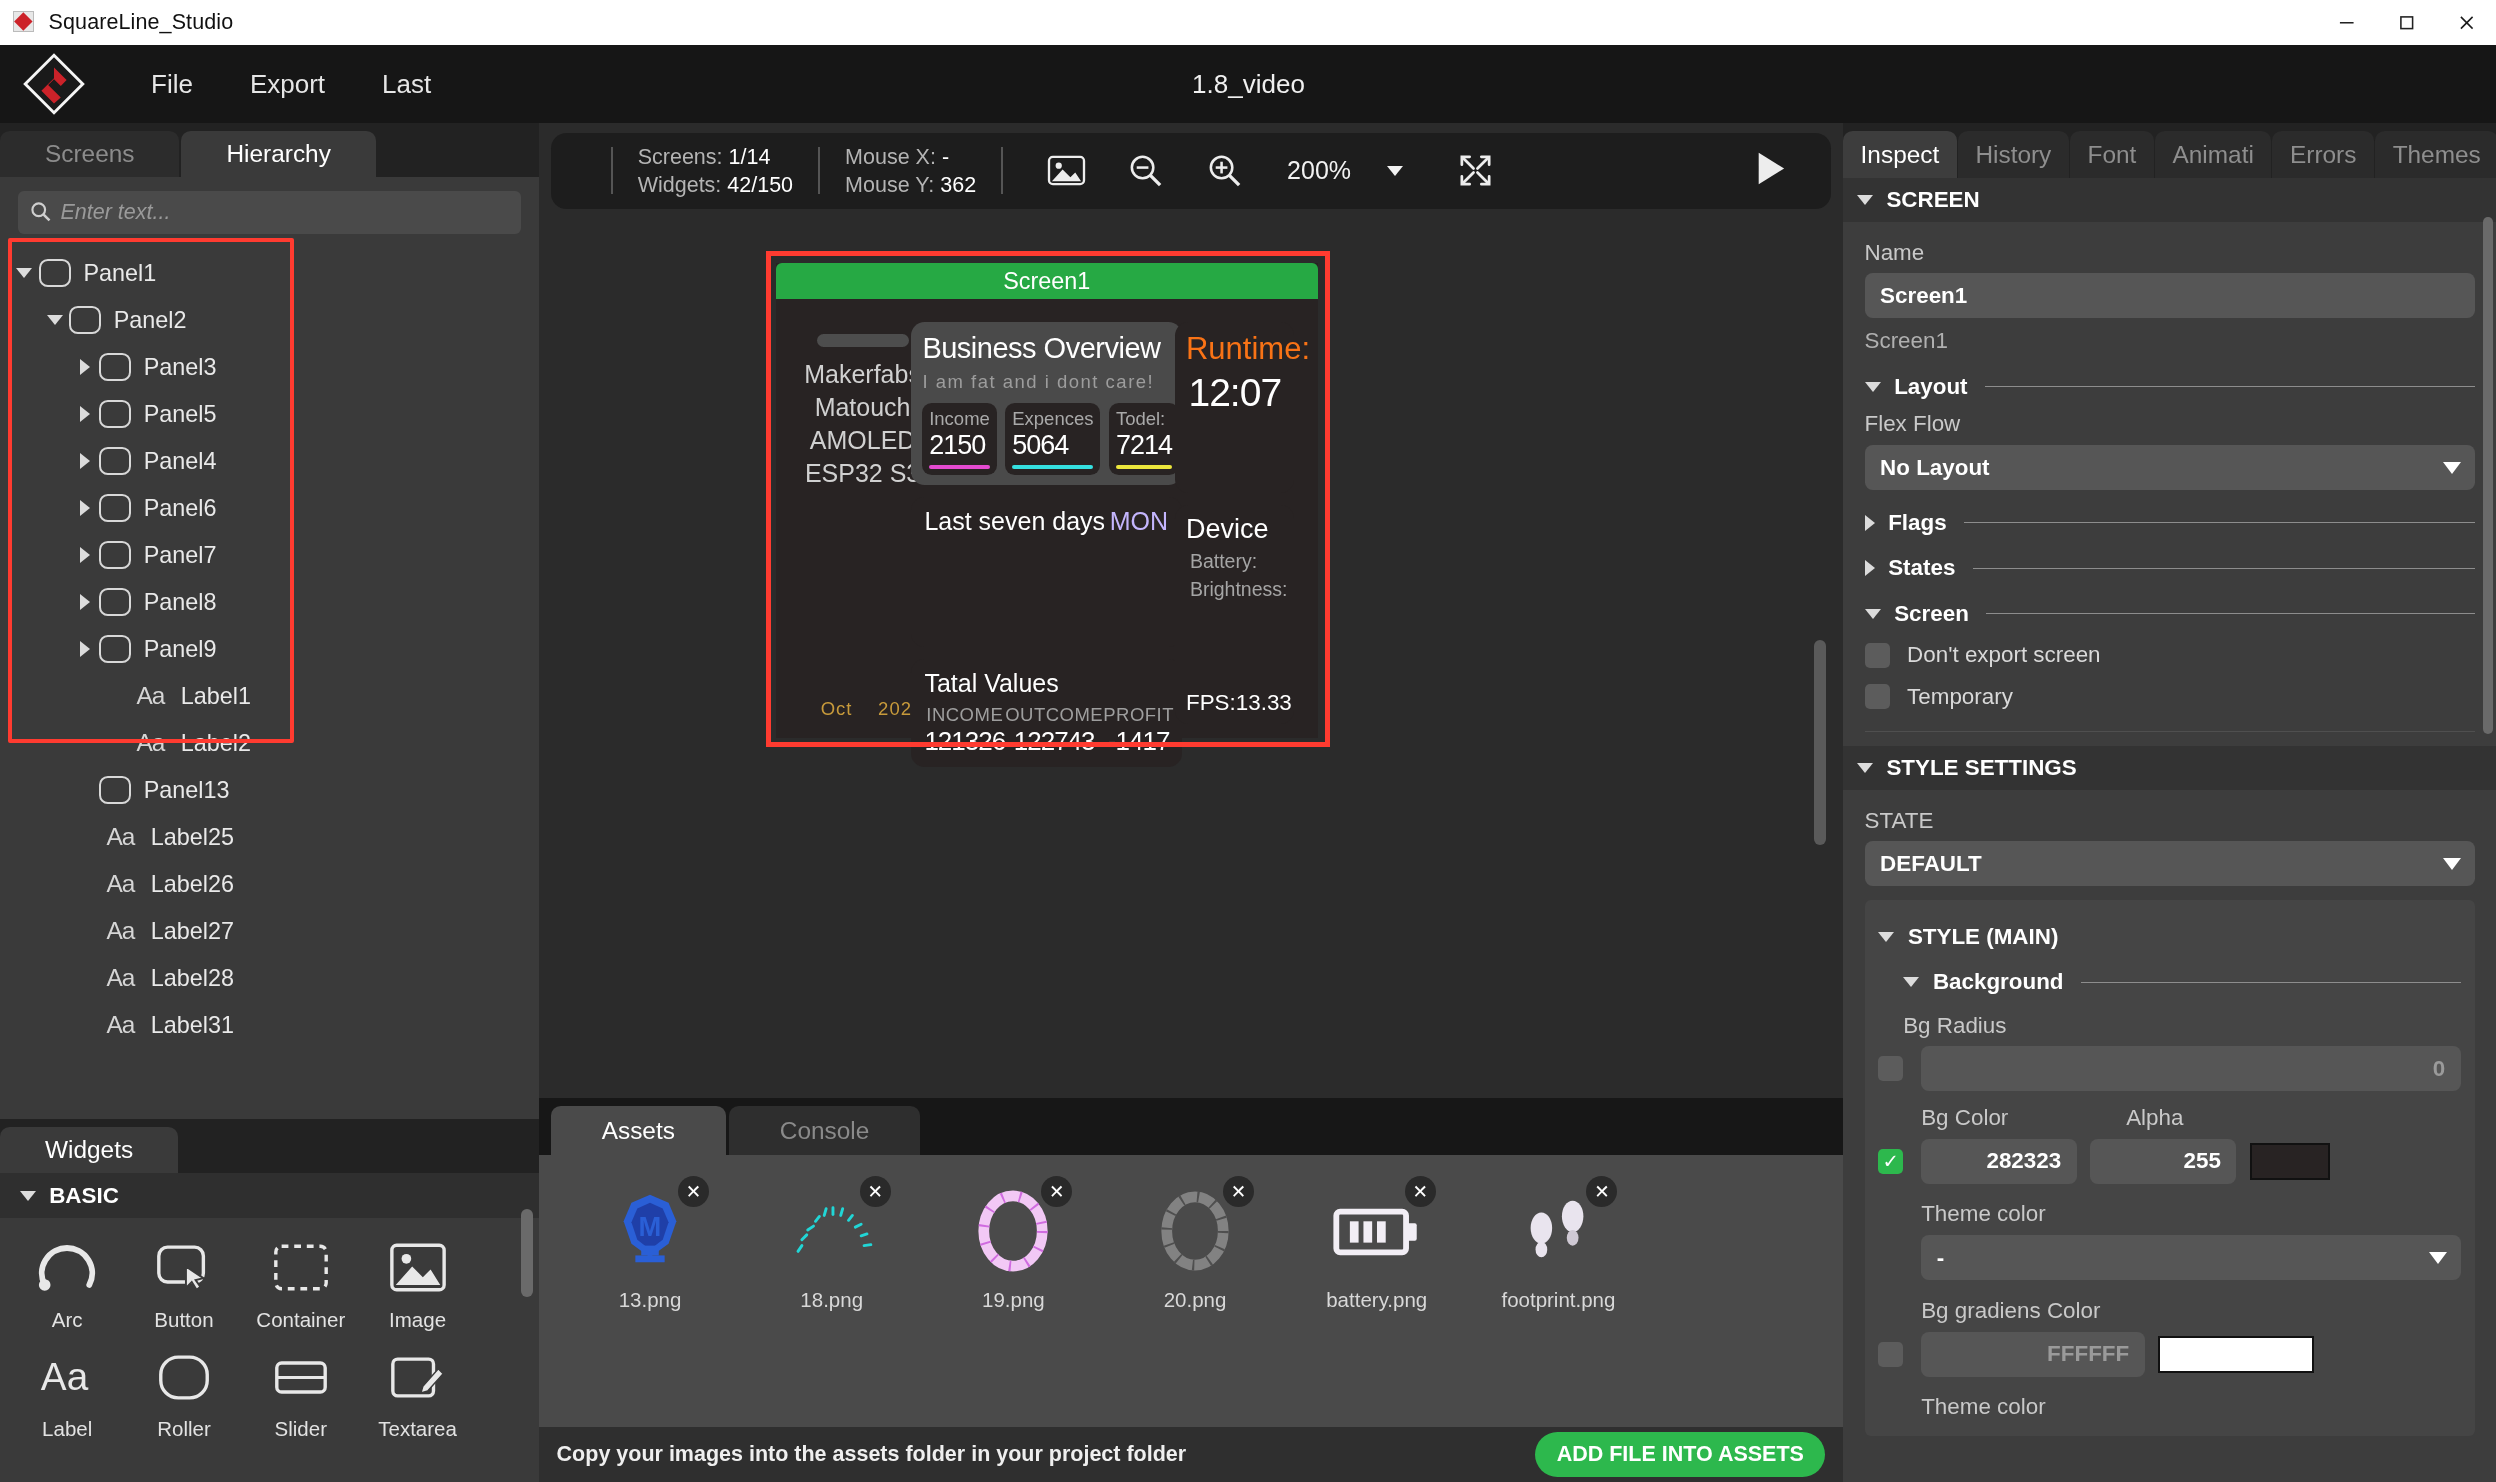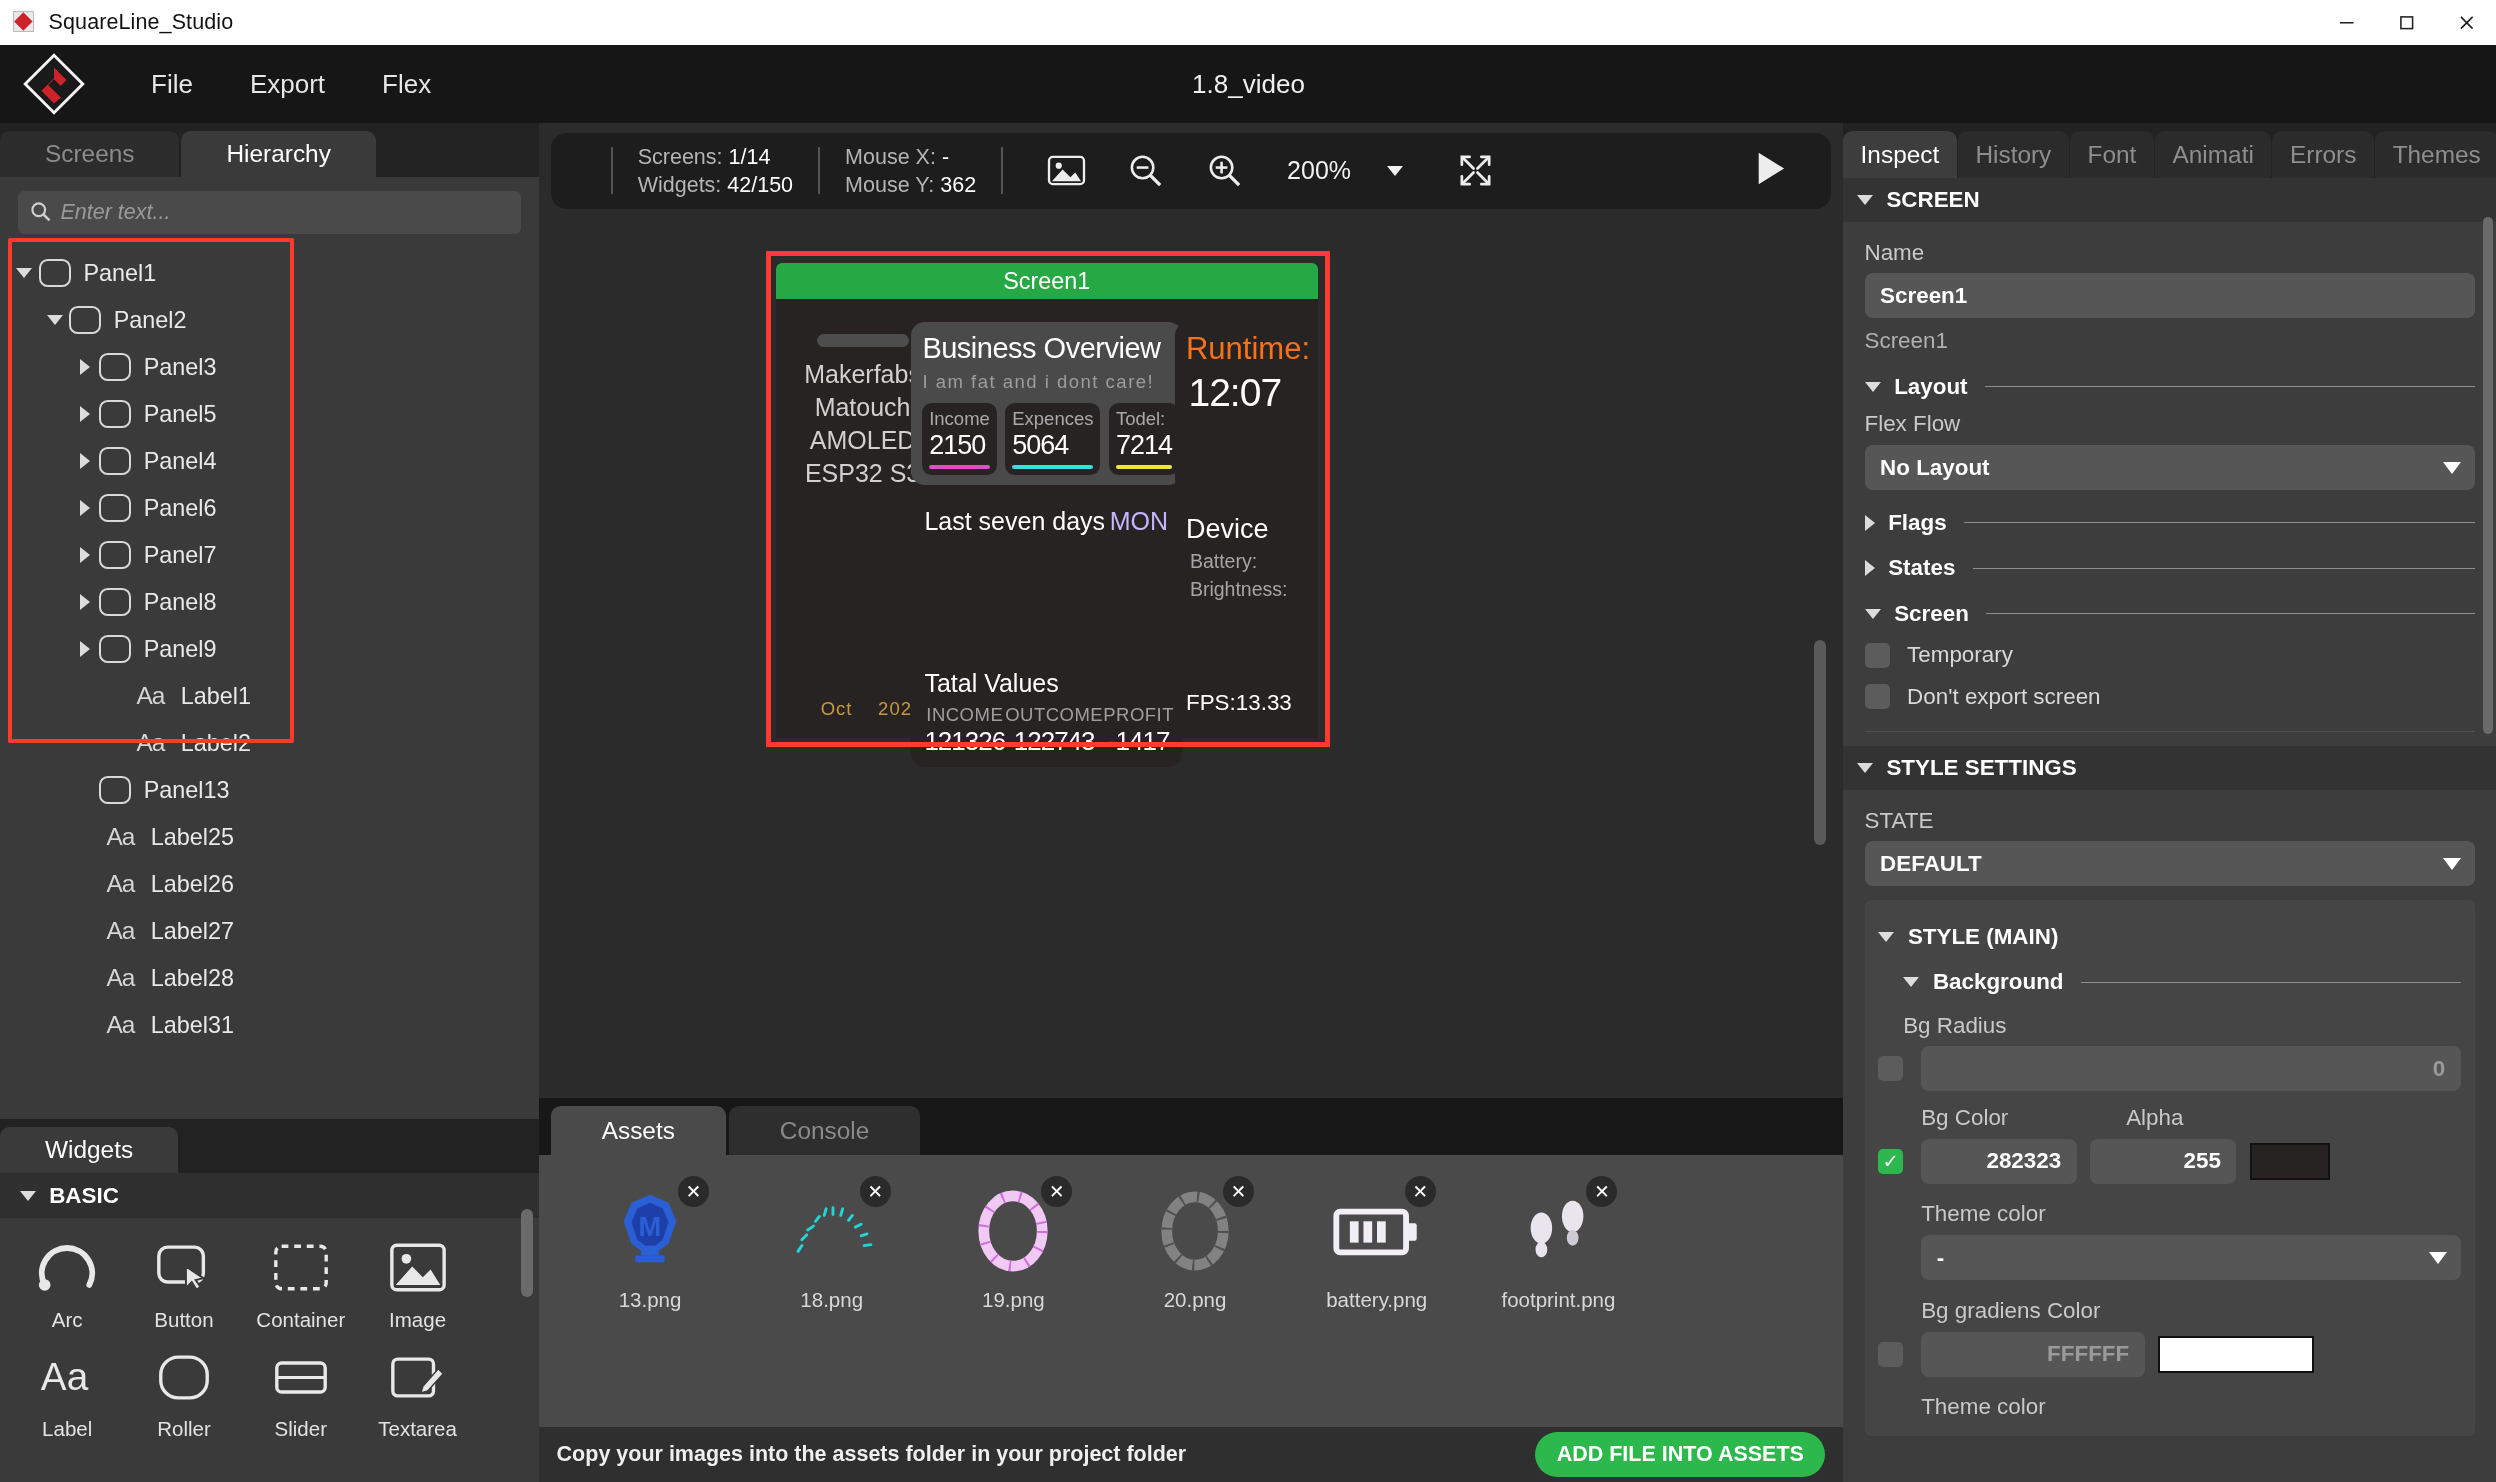--- a/index.html
+++ b/index.html
@@ -352,21 +352,21 @@
   <div class="menubar">
     <div class="app-logo">
       <svg width="64" height="64" viewBox="0 0 66 66">
         <rect x="12" y="12" width="42" height="42" transform="rotate(45 33 33)" fill="#1a1a1a" stroke="#f5f5f5" stroke-width="3"></rect>
         <path d="M33 16 L46 29 L40 35 L33 28 L27 34 L40 47 L33 53 L20 40 L33 27 Z" fill="#cc2229"></path>
       </svg>
     </div>
     <div class="menu-items">
       <div class="menu-item">File</div>
       <div class="menu-item">Export</div>
-      <div class="menu-item">Flex</div>
+      <div class="menu-item">Last</div>
     </div>
     <div class="project-title">1.8_video</div>
   </div>
 
   <div class="left-panel">
     <div class="tabstrip">
       <div class="tab">Screens</div>
       <div class="tab active">Hierarchy</div>
     </div>
 
@@ -863,25 +863,25 @@
         <span class="line"></span>
       </div>
       <div class="sub-head">
         <span class="caret-d"></span>
         <span>Screen</span>
         <span class="line"></span>
       </div>
 
       <div class="chk-row">
         <div class="chkbox"></div>
-        <div class="chk-label">Temporary</div>
+        <div class="chk-label">Don't export screen</div>
       </div>
       <div class="chk-row">
         <div class="chkbox"></div>
-        <div class="chk-label">Don't export screen</div>
+        <div class="chk-label">Temporary</div>
       </div>
       <div class="divider"></div>
     </div>
 
     <div class="sec-head" style="margin-top:13.7px;">
       <span class="caret-d"></span>
       <span>STYLE SETTINGS</span>
     </div>
 
     <div class="rbody">

